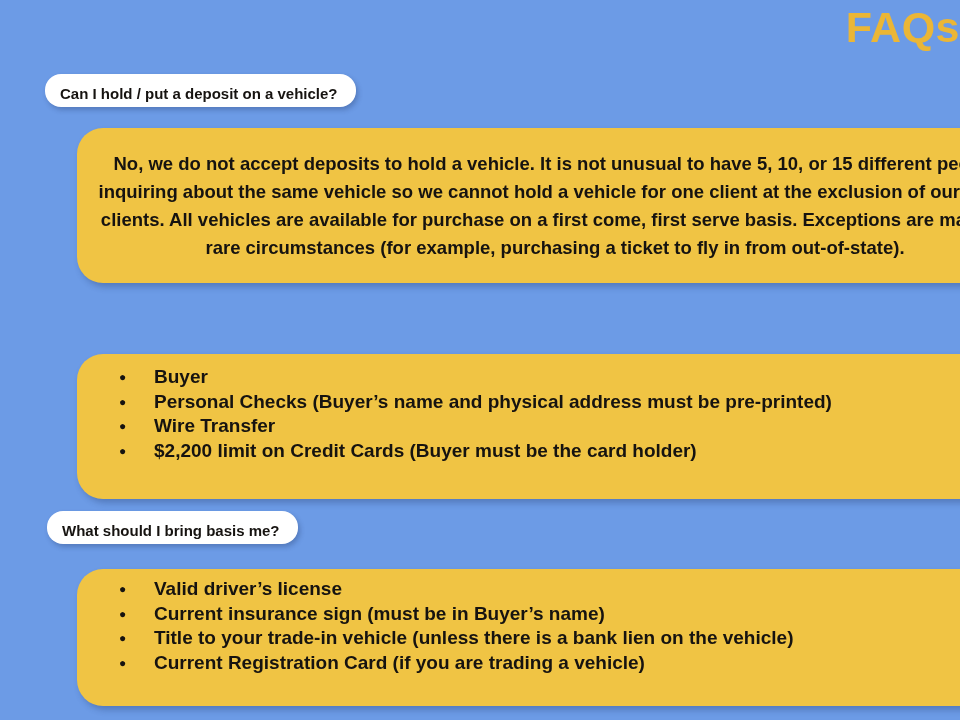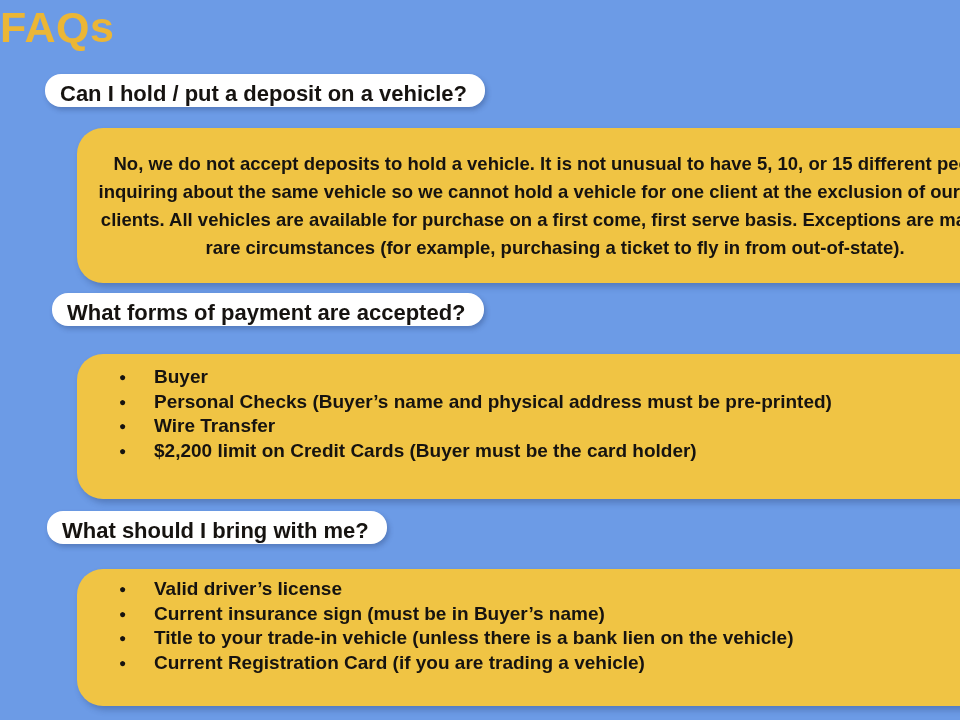--- a/index.html
+++ b/index.html
@@ -22,33 +22,33 @@
     width: 960px;
     height: 720px;
     background: var(--background);
     overflow: hidden;
   }
   .slide-title {
     position: absolute;
     top: 2px;
     left: 0;
     width: 100%;
-    text-align: left;
+    text-align: right;
     font-size: 43px;
     line-height: 50px;
     font-weight: bold;
     color: var(--title);
     letter-spacing: 0.5px;
   }
   .question-pill {
     position: absolute;
     background: var(--question-bg);
     border-radius: 16px;
     padding: 7px 18px 0 15px;
-    font-size: 22px;
+    font-size: 15px;
     line-height: 26px;
     white-space: nowrap;
     box-shadow: 2px 3px 5px rgba(30, 50, 95, 0.30);
   }
   .answer-card {
     position: absolute;
     left: 77px;
     width: 956px;
     background: var(--card);
     border-radius: 26px;
@@ -93,34 +93,31 @@
 
   <h1 class="slide-title">FAQs</h1>
 
   <div class="question-pill pill-1">
     <span>Can I hold / put a deposit on a vehicle?</span>
   </div>
   <div class="answer-card card-1">
     <p class="answer-text">No, we do not accept deposits to hold a vehicle. It is not unusual to have 5, 10, or 15 different people inquiring about the same vehicle so we cannot hold a vehicle for one client at the exclusion of our other clients. All vehicles are available for purchase on a first come, first serve basis. Exceptions are made in rare circumstances (for example, purchasing a ticket to fly in from out-of-state).</p>
   </div>
 
-  <div class="question-pill pill-2">
-    <span>What forms of payment are accepted?</span>
-  </div>
   <div class="answer-card card-2">
     <ul class="bullet-list">
         <li>Buyer</li>
         <li>Personal Checks (Buyer’s name and physical address must be pre-printed)</li>
         <li>Wire Transfer</li>
         <li>$2,200 limit on Credit Cards (Buyer must be the card holder)</li>
       </ul>
   </div>
 
   <div class="question-pill pill-3">
-    <span>What should I bring with me?</span>
+    <span>What should I bring basis me?</span>
   </div>
   <div class="answer-card card-3">
     <ul class="bullet-list">
         <li>Valid driver’s license</li>
         <li>Current insurance sign (must be in Buyer’s name)</li>
         <li>Title to your trade-in vehicle (unless there is a bank lien on the vehicle)</li>
         <li>Current Registration Card (if you are trading a vehicle)</li>
       </ul>
   </div>
 

